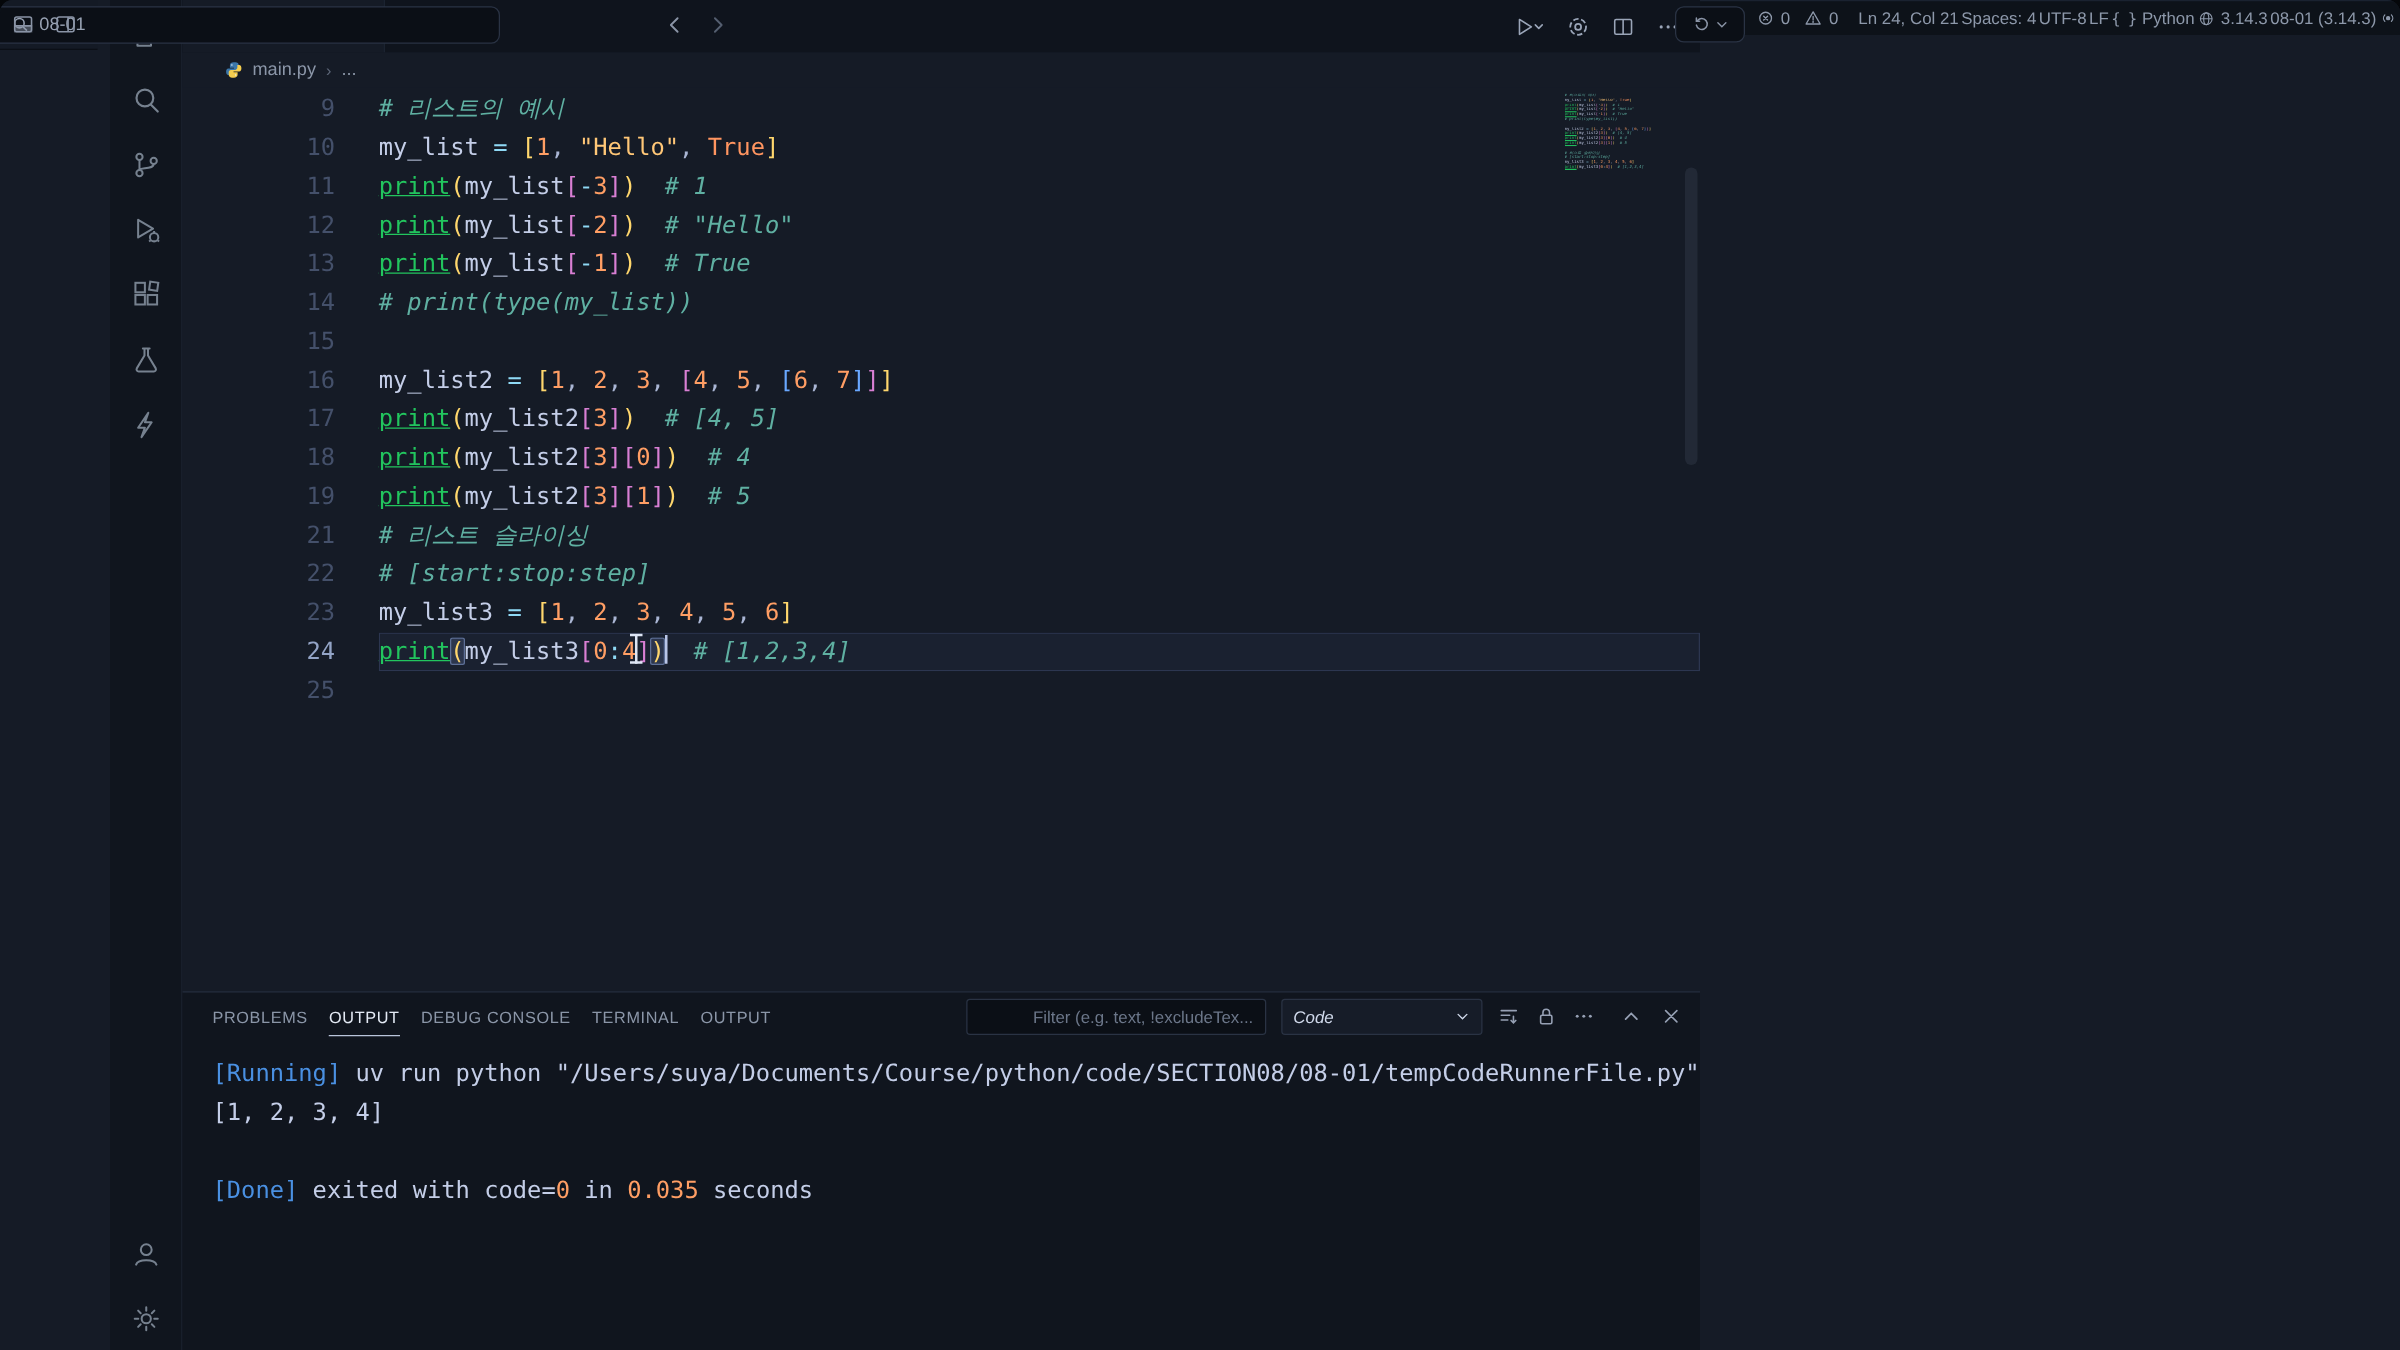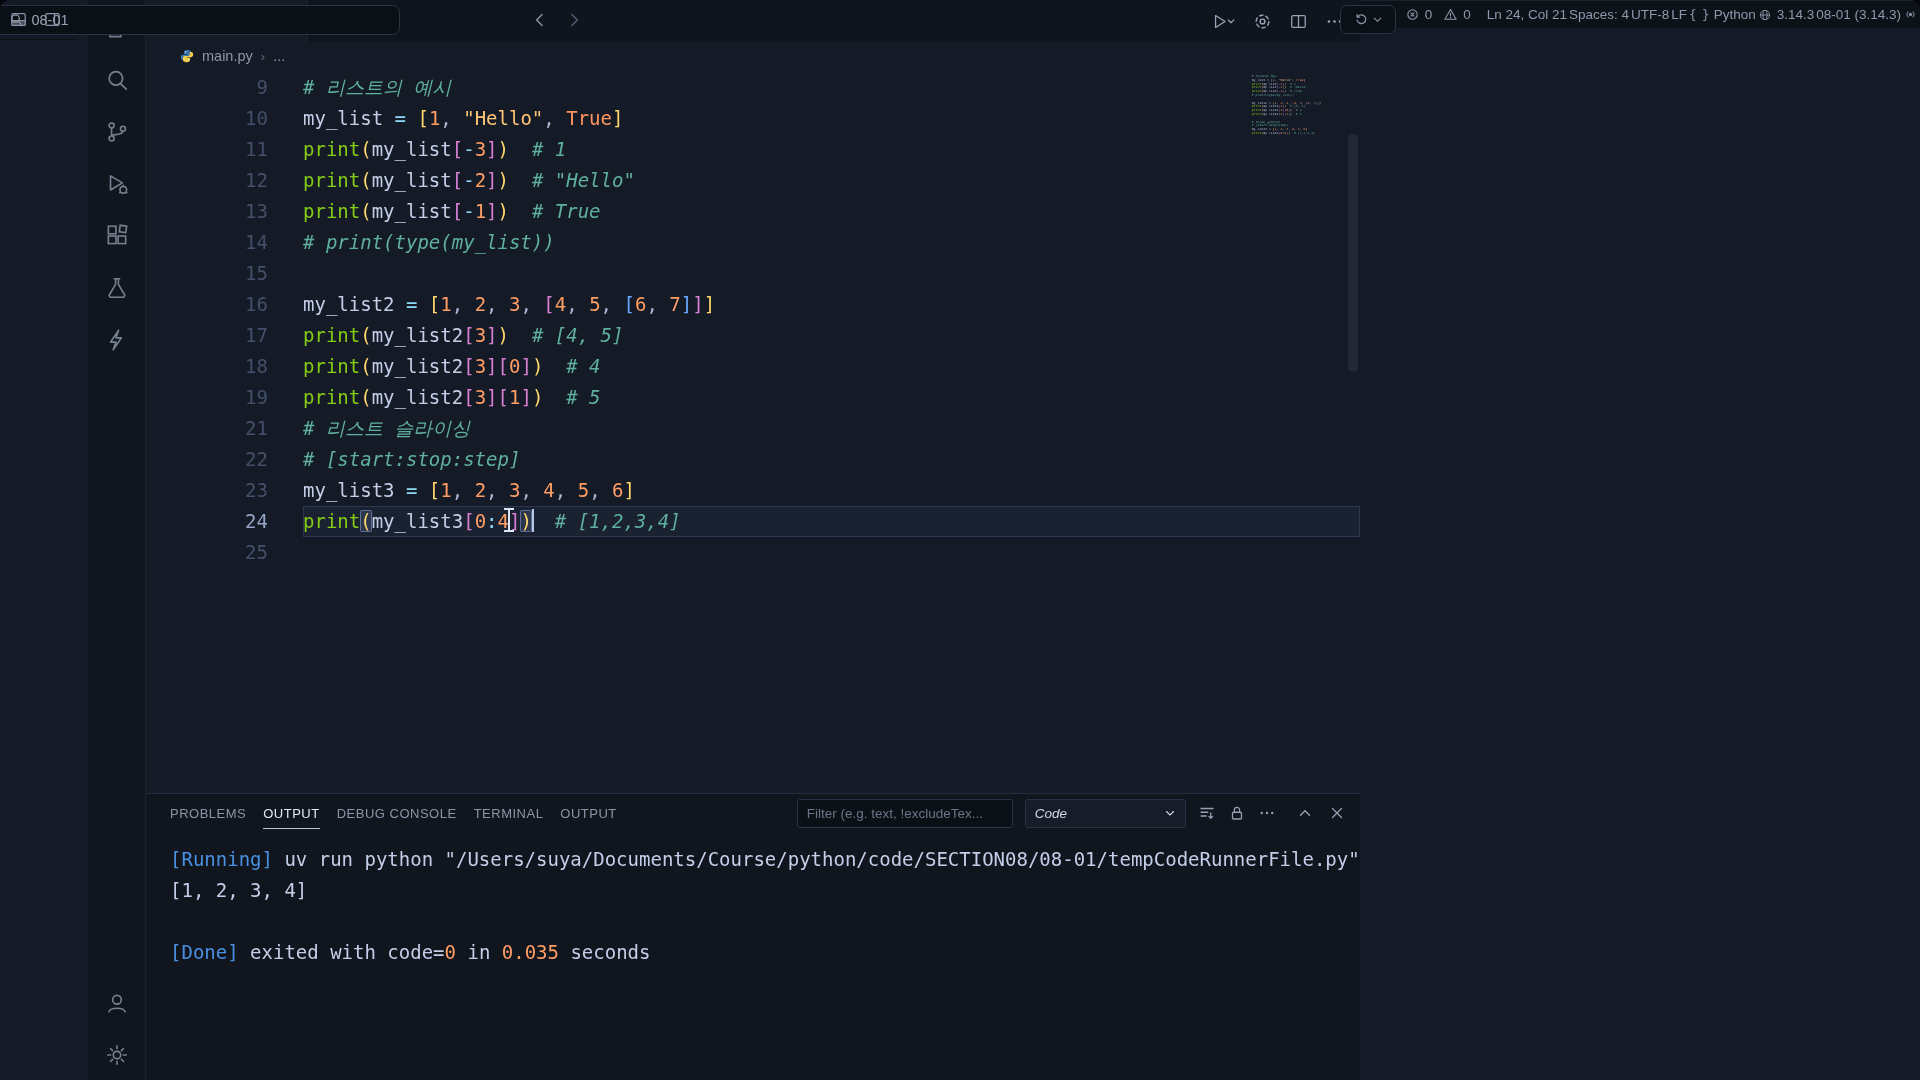--- a/index.html
+++ b/index.html
@@ -38,42 +38,42 @@
 
   
   .editor { flex:1; min-height:0; position:relative; overflow:hidden; font-family:"DejaVu Sans Mono", monospace; font-size:19px; line-height:31px; }
   .lines { position:absolute; top:2px; left:0; right:0; }
   .line { display:flex; height:31px; white-space:pre; }
   .ln { width:157px; flex:none; text-align:right; padding-right:35px; color:#44506a; user-select:none; }
   .lc { flex:1; white-space:pre; position:relative; }
   .line.cur .lc { background:#1a2130; box-shadow:inset 0 0 0 1px #2c3650; }
   .line.cur .ln { color:#93a4c6; }
 
-  .t-pl{ color:#c4cee8; } .t-fn{ color:#84cc16; } .t-op{ color:#8fd9f5; }
+  .t-pl{ color:#c4cee8; } .t-fn{ color:#22c55e;text-decoration:underline; } .t-op{ color:#8fd9f5; }
   .t-num{ color:#ff9e64; } .t-str{ color:#ffc777; } .t-kw{ color:#ff9560; }
   .t-cm{ color:#5fb0a2; font-style:italic; } .t-pn{ color:#aab6d4; }
   .t-b1{ color:#ffd76d; } .t-b2{ color:#d97fd4; } .t-b3{ color:#69a8ff; }
   .t-blue{ color:#4a90e2; }
   .boxed { box-shadow:inset 0 0 0 1px #5d6f96; background:rgba(99,121,165,.25); border-radius:2px; }
   .caret { display:inline-block; width:0; height:23px; border-left:2px solid #b9c6e8; vertical-align:middle; margin-right:-2px; position:relative; top:-2px; }
   .mouse { position:relative; display:inline-block; width:0; height:0; }
   .mouse::before { content:""; position:absolute; left:-1px; top:-19px; width:2px; height:23px; background:#dde5f4; }
   .mouse::after { content:""; position:absolute; left:-5px; top:-20px; width:10px; height:2px; background:#dde5f4; box-shadow:0 22px 0 #dde5f4; }
 
   .minimap { position:absolute; top:5px; right:16px; width:92px; font-size:3.2px; line-height:1; opacity:.95; pointer-events:none; }
   .minimap .line { height:3.8px; white-space:pre; overflow:hidden; display:block; }
   .vscroll { position:absolute; right:2px; top:64px; width:10px; height:238px; background:rgba(130,145,170,.12); border-radius:5px; }
 
   
   .panel { height:287px; flex:none; background:#10151e; border-top:1px solid #252e3f; display:flex; flex-direction:column; }
   .panel-head { height:38px; flex:none; display:flex; align-items:center; padding:0 14px 0 24px; gap:17px; }
   .ptab { font-size:13px; letter-spacing:.5px; color:#8b96a8; padding:9px 0 7px; border-bottom:1px solid transparent; }
   .ptab.active { color:#e4eaf5; border-bottom-color:#b9c4da; }
   .panel-controls { margin-left:auto; display:flex; align-items:center; gap:12px; color:#96a0b4; }
-  .filter-input { width:216px; height:29px; background:#0b0f16; border:1px solid #2a3344; border-radius:3px; color:#c7d0e2; font-size:13.5px; padding:0 9px; font-family:"Liberation Sans", sans-serif; }
+  .filter-input { width:240px; height:29px; background:#0b0f16; border:1px solid #2a3344; border-radius:3px; color:#c7d0e2; font-size:13.5px; padding:0 9px; font-family:"Liberation Sans", sans-serif;text-align:right; }
   .filter-input::placeholder { color:#67olor; color:#67muted; }
   .filter-input::placeholder { color:#6b7689; }
   .code-select { width:161px; height:29px; background:#161c28; border:1px solid #2a3344; border-radius:3px; display:flex; align-items:center; justify-content:space-between; padding:0 9px; color:#cfd8ea; font-size:13.5px;font-style:italic; }
   .panel-controls .grp2 { display:flex; gap:14px; margin-left:8px; align-items:center; }
   .output { flex:1; overflow:hidden; padding:12px 0 0 24px; font-family:"DejaVu Sans Mono", monospace; font-size:19px; line-height:31px; color:#cdd6e8; }
   .oline { min-height:31px; white-space:pre; }
 
   
   .statusbar { height:28px; flex:none; background:#0d1219; border-top:1px solid #1a2230; display:flex; align-items:center; padding:0 14px; font-size:13.5px; color:#8d98aa; gap:16px; }
   .sb-item { display:flex; align-items:center; gap:5px; white-space:nowrap; }

